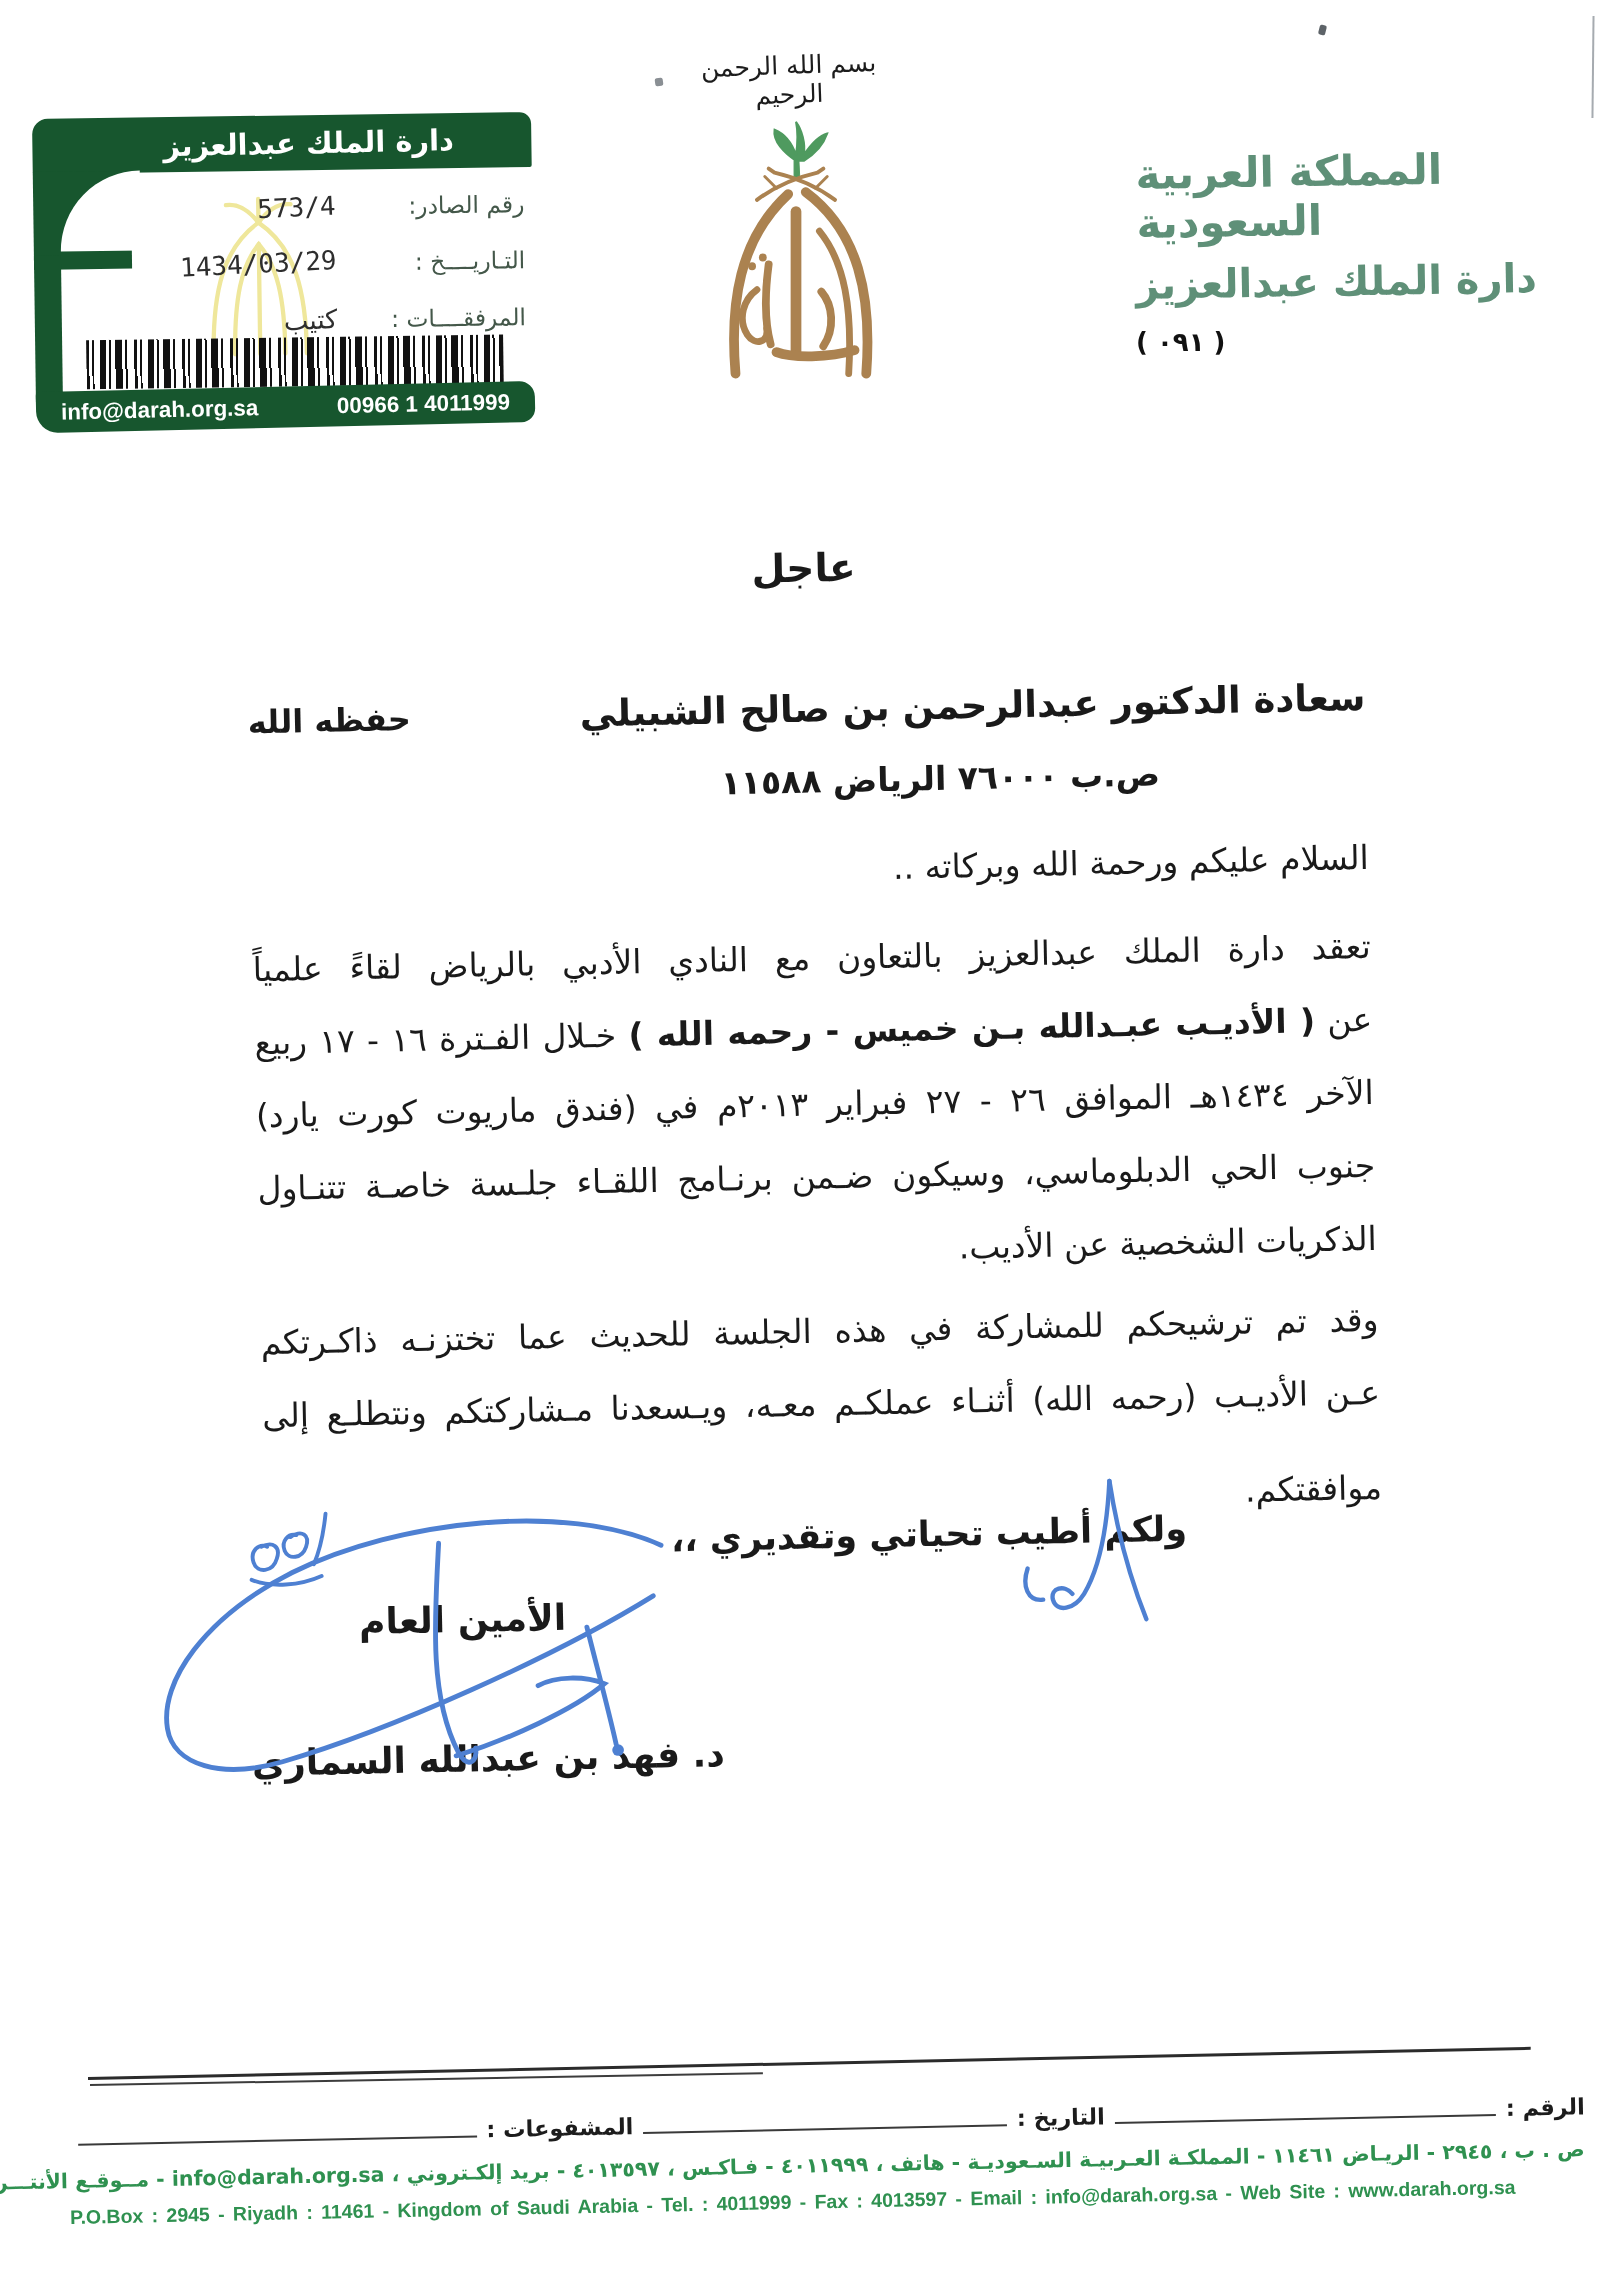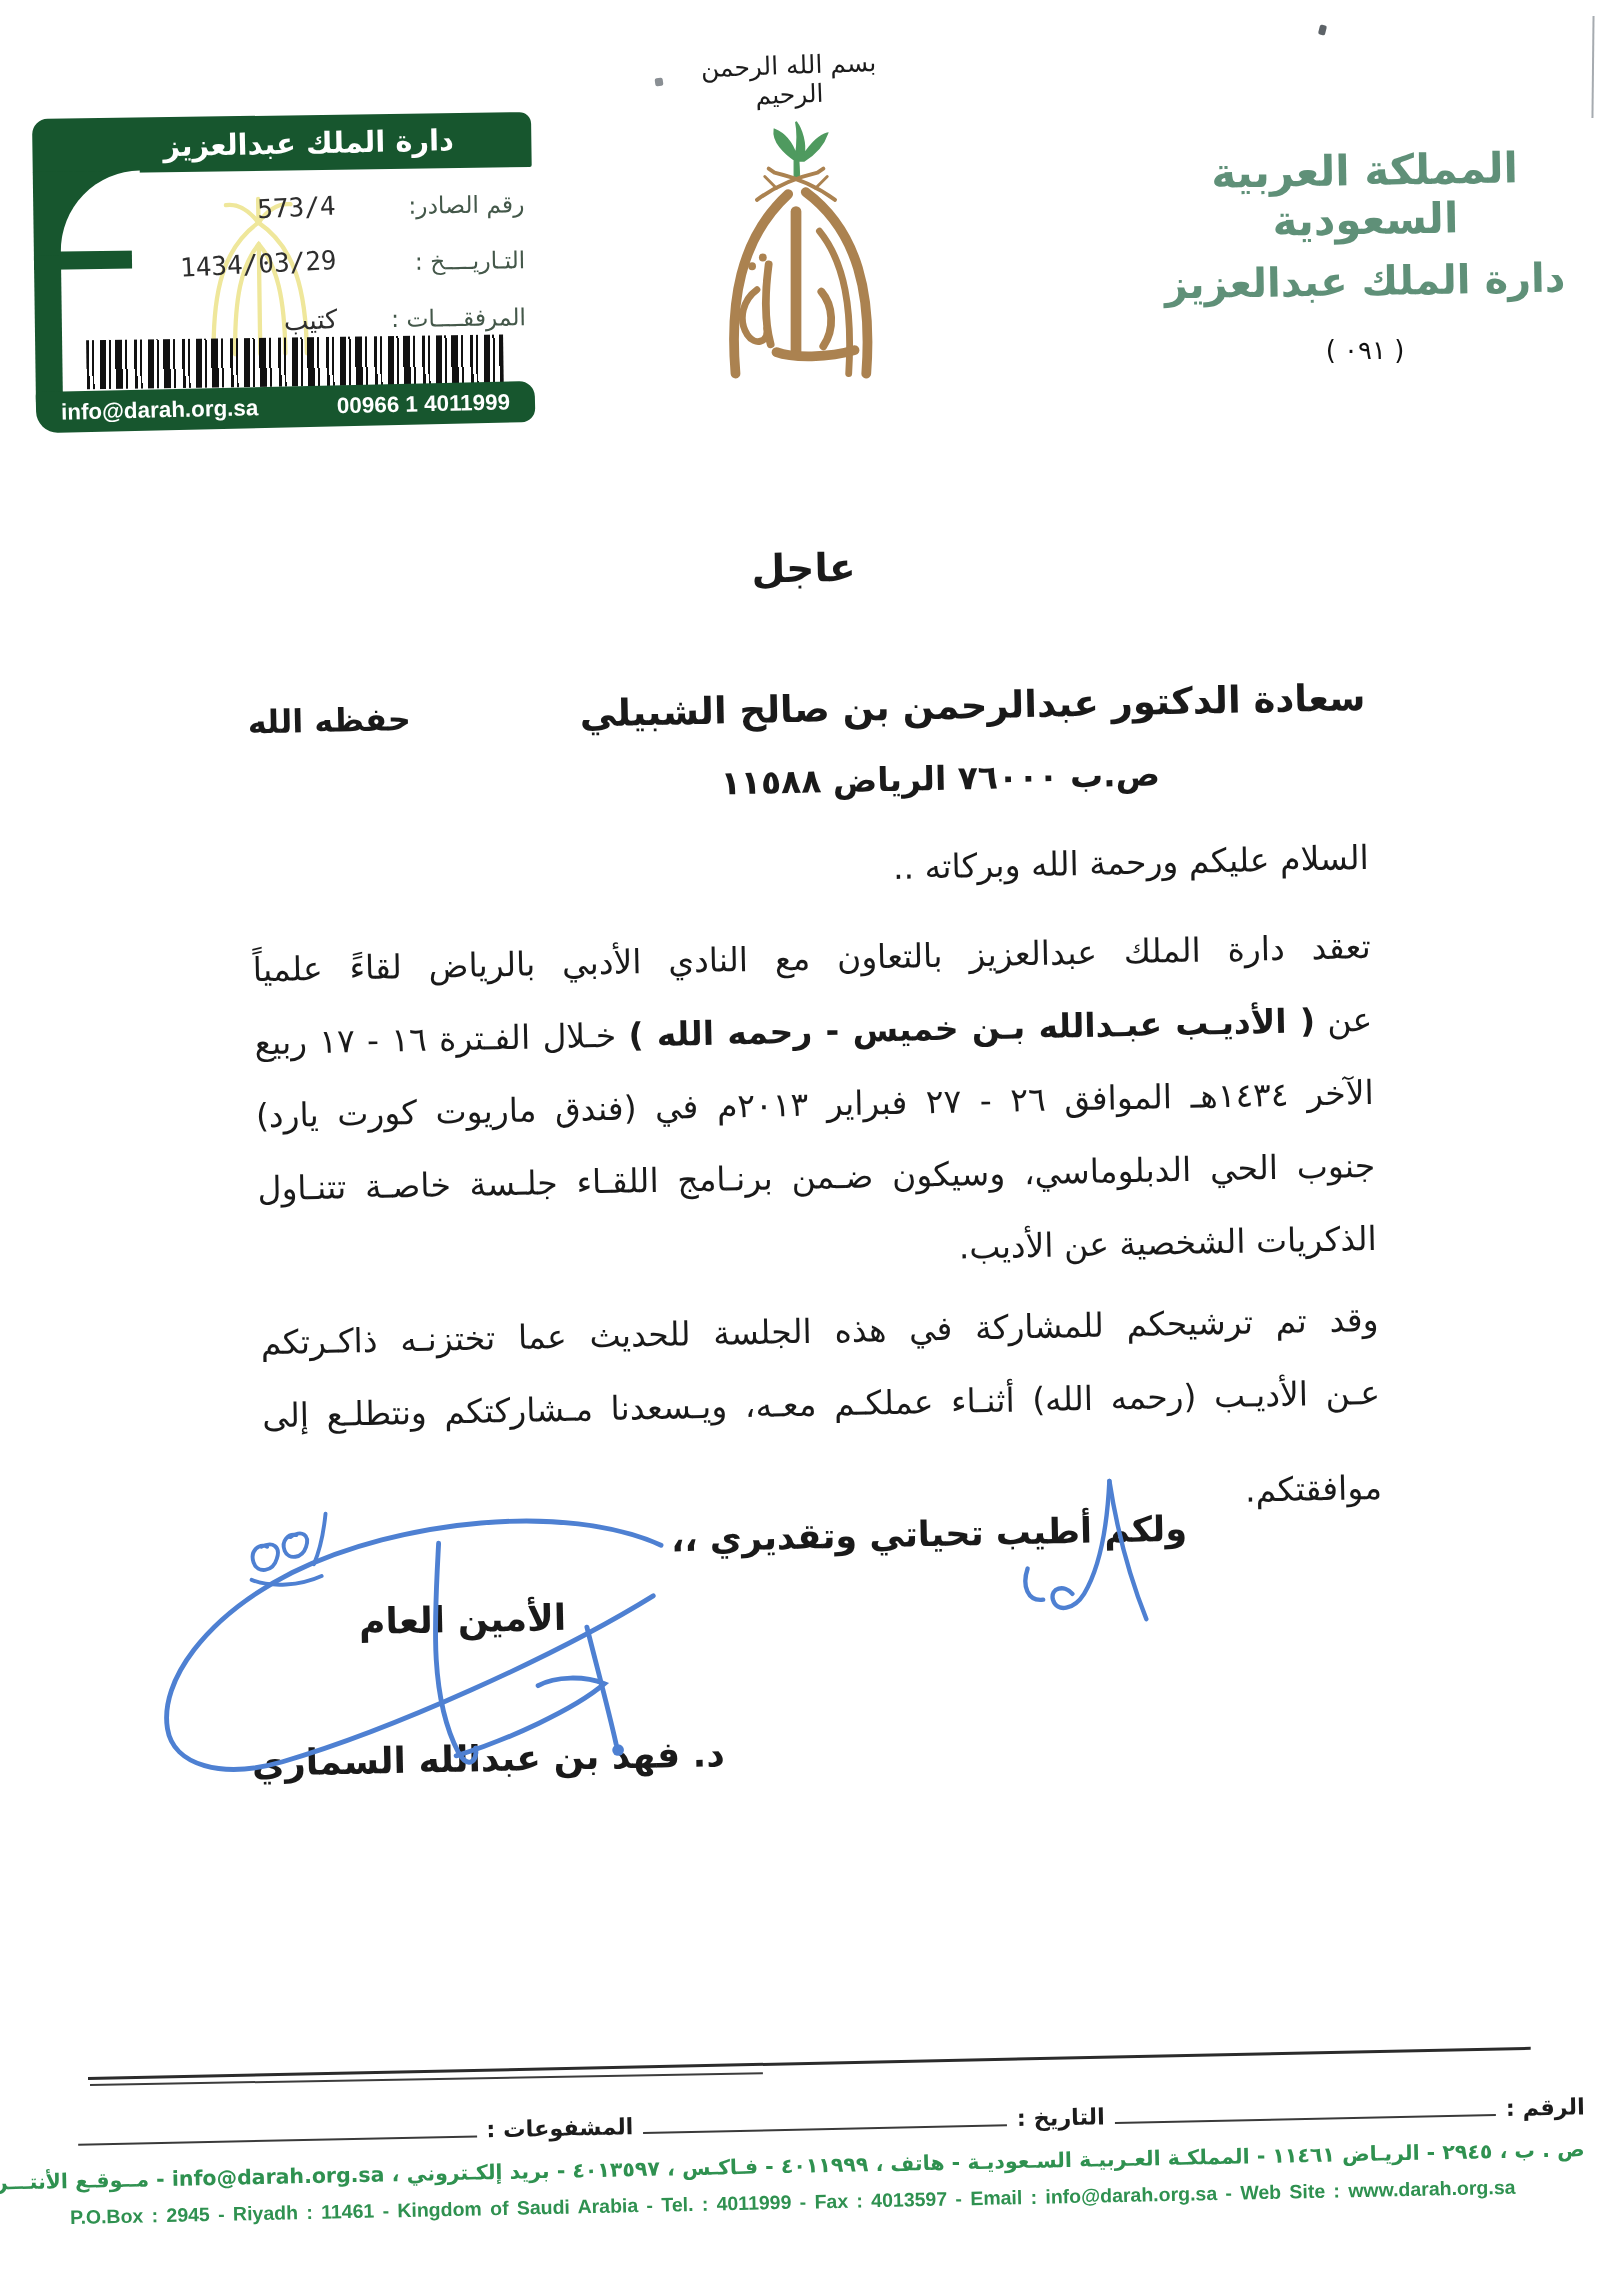--- a/index.html
+++ b/index.html
@@ -7,24 +7,24 @@
        font-family:"DejaVu Sans",sans-serif;color:#1a1a1a;}
   .abs{position:absolute;}
   .ar{direction:rtl;font-family:"DejaVu Sans",sans-serif;}
   .en{direction:ltr;font-family:"Liberation Sans",sans-serif;}
   .b{font-weight:bold;}
 
   
   .bismillah{left:677px;top:51px;width:224px;font-size:25px;text-align:center;
              transform:rotate(-2deg);color:#1c1c1c;}
   .logo{left:675px;top:117px;width:242px;height:279px;}
-  .org-block{right:25px;top:146px;width:458px;text-align:center;color:#5f9078;}
+  .org-block{right:25px;top:146px;width:458px;text-align:left;color:#5f9078;}
   .org-country{font-size:42px;font-weight:bold;margin-bottom:13.7px;transform:rotate(-1deg);}
   .org-name{font-size:40px;font-weight:bold;transform:rotate(-1deg);}
-  .org-code{font-size:26px;font-weight:normal;color:#111;margin-top:31px;letter-spacing:6.8px;}
+  .org-code{font-size:26px;font-weight:bold;color:#111;margin-top:23px;letter-spacing:6.8px;}
 
   
   .stamp{left:32px;top:119px;width:499px;height:312px;transform:rotate(-0.8deg);transform-origin:0 0;}
   .stamp-top{position:absolute;left:0;top:0;width:499px;height:55px;background:#17562e;
              border-radius:15.6px 11.7px 2px 2px;display:flex;align-items:center;justify-content:center;}
   .stamp-top span{color:#fff;font-size:29px;font-weight:bold;transform:translateX(27px) rotate(-0.4deg);}
   .corner-green{position:absolute;left:0;top:53px;width:98px;height:98px;background:#17562e;}
   .corner-white{position:absolute;left:27px;top:53px;width:80px;height:80px;background:#fff;
                 border-top-left-radius:100%;}
   .leftbar{position:absolute;left:0;top:137px;width:27px;height:146px;background:#17562e;}

